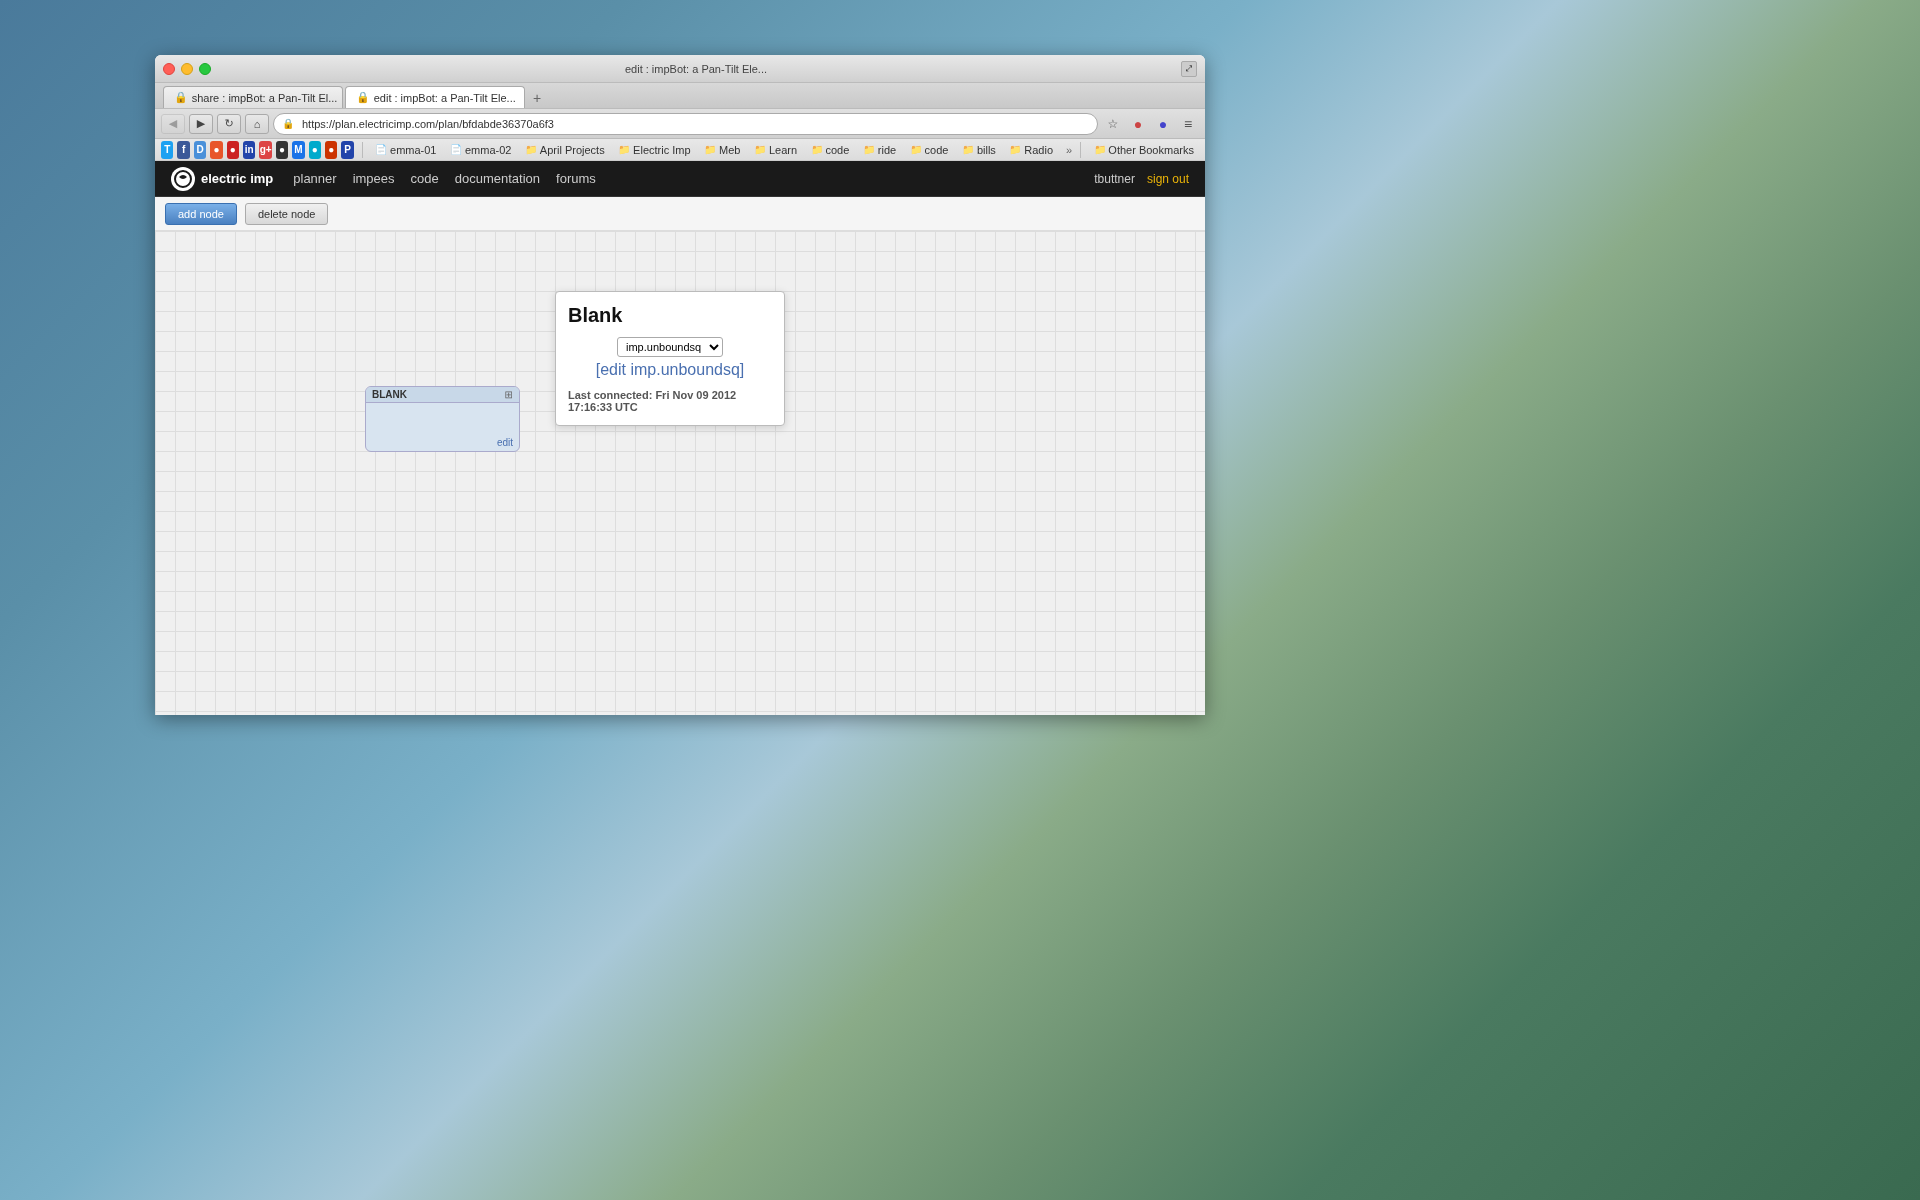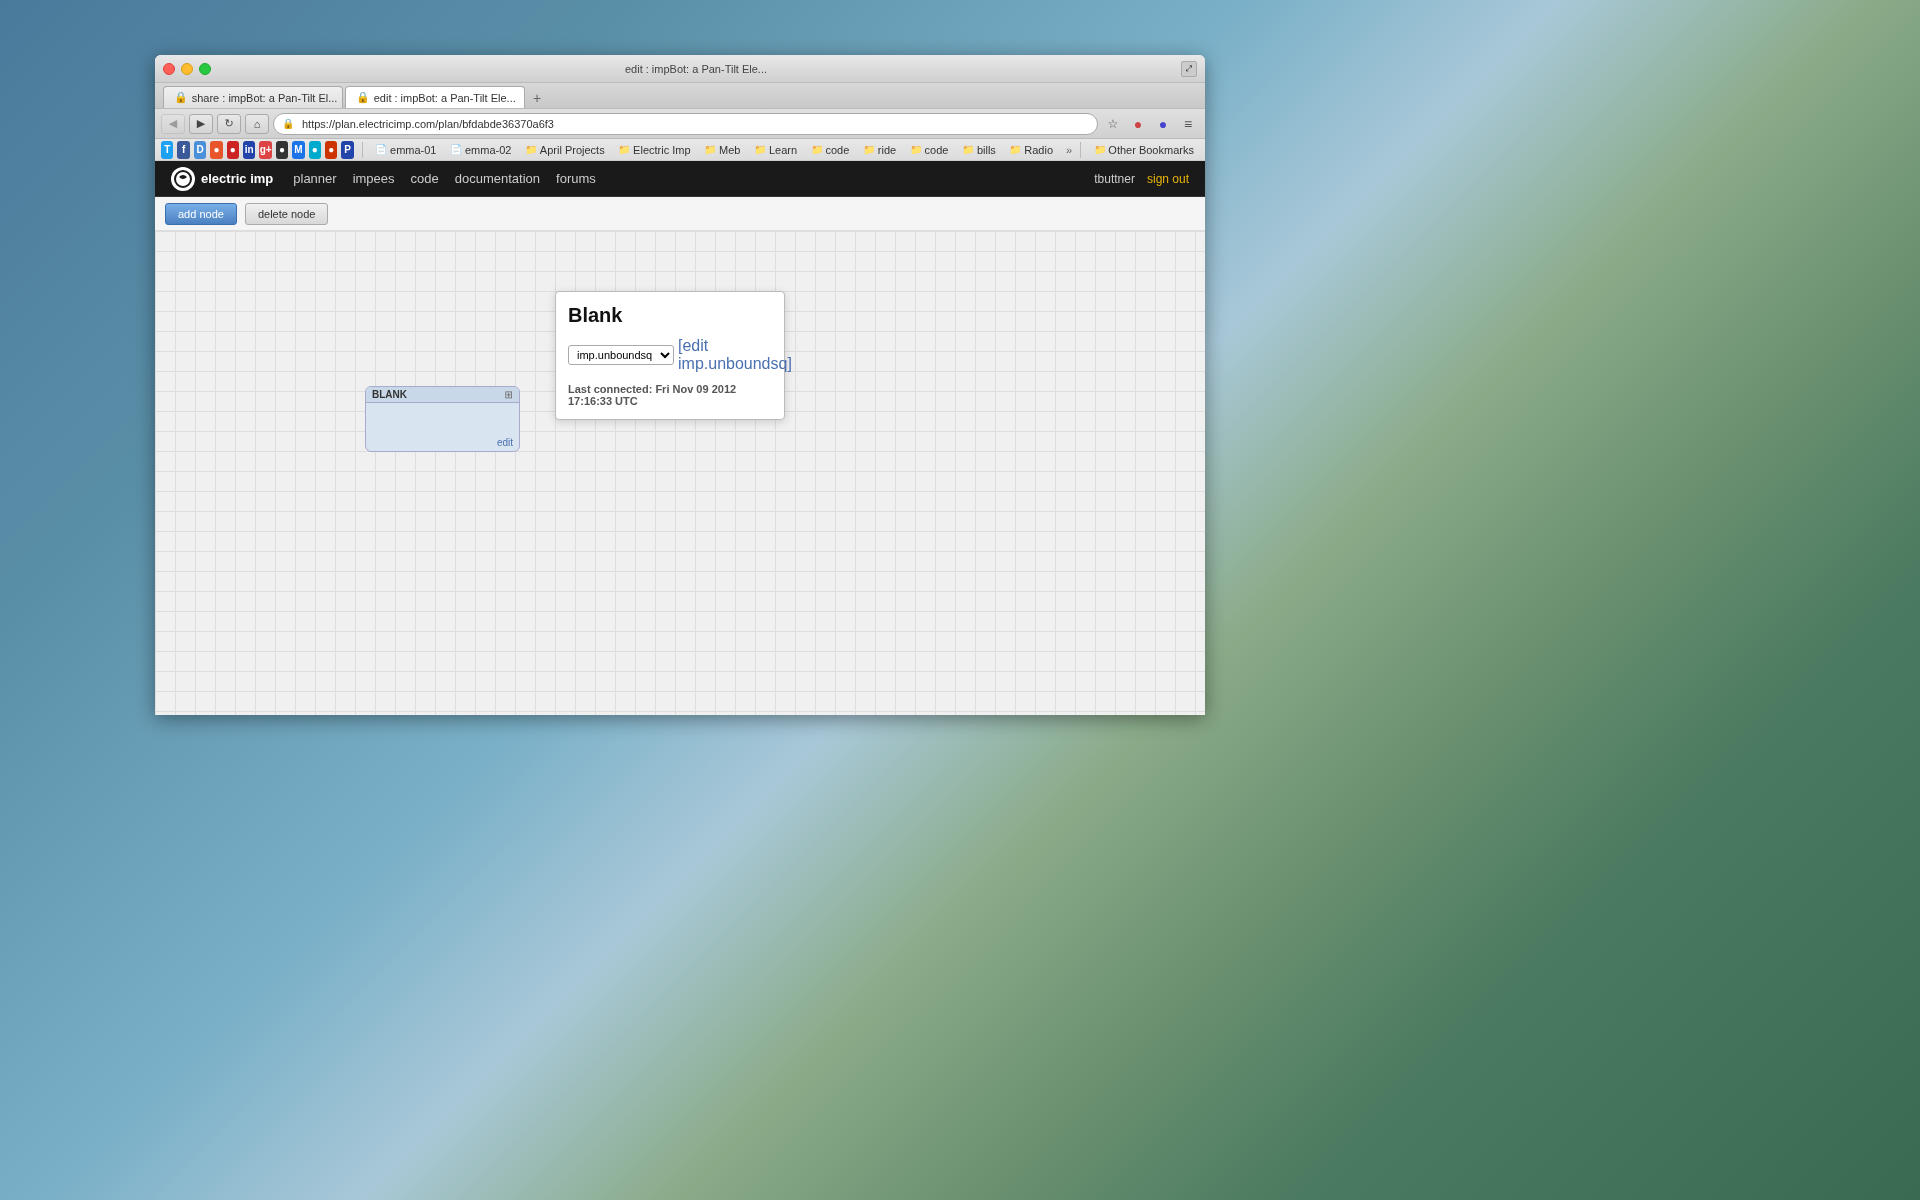--- a/index.html
+++ b/index.html
@@ -426,20 +426,21 @@
       font-weight: bold;
       margin-bottom: 10px;
       color: #111;
     }
 
     .popup-select-row {
       display: flex;
       align-items: center;
       gap: 4px;
       margin-bottom: 10px;
+      flex-direction: column;
     }
 
     .popup-select {
       padding: 2px 4px;
       font-size: 11px;
       border: 1px solid #aaa;
       background: #fff;
       border-radius: 3px;
     }
 

